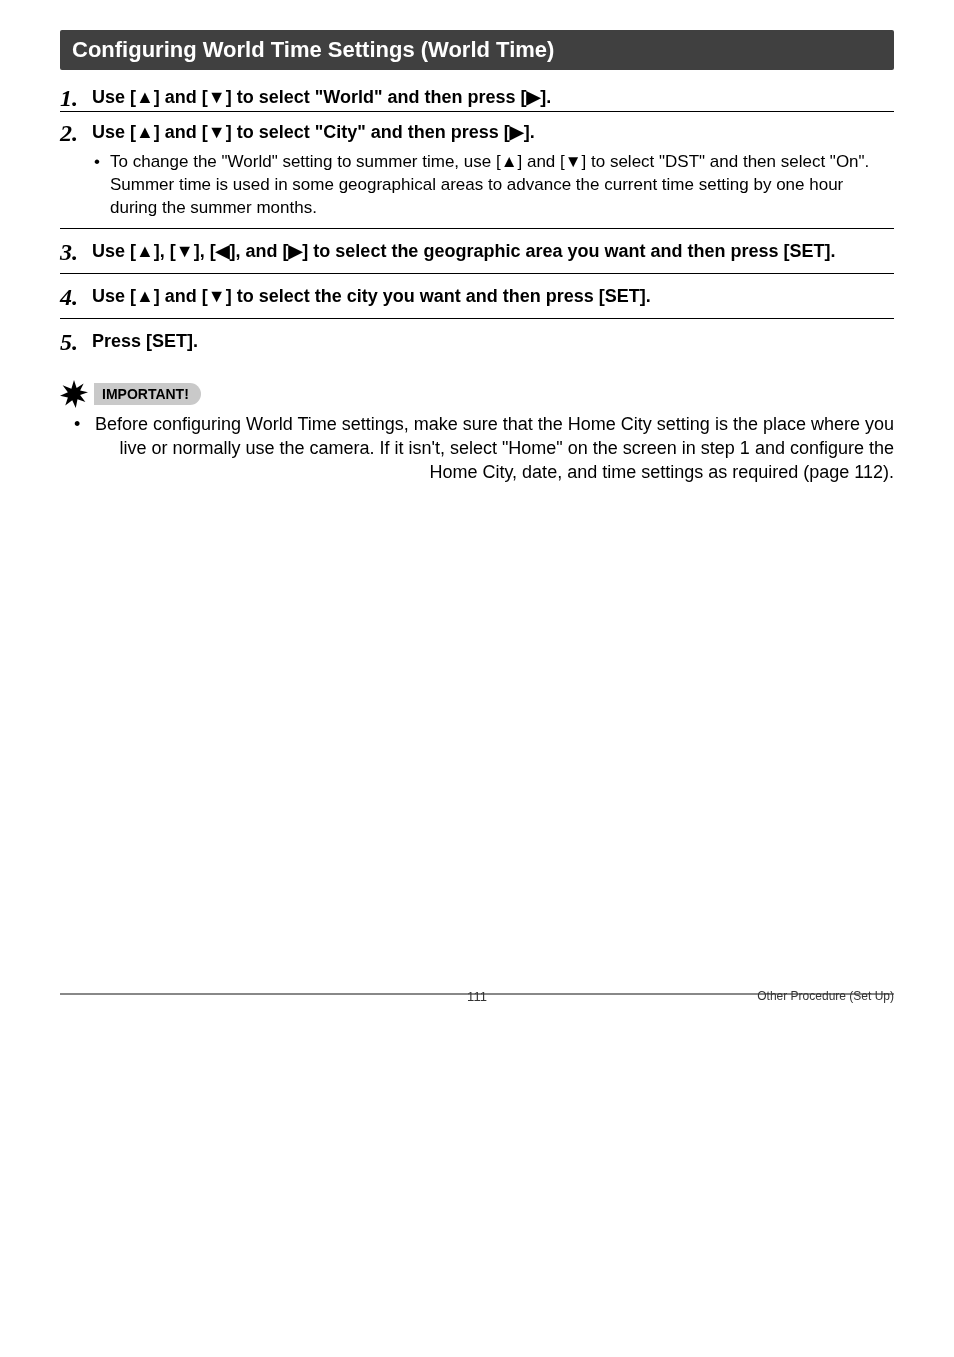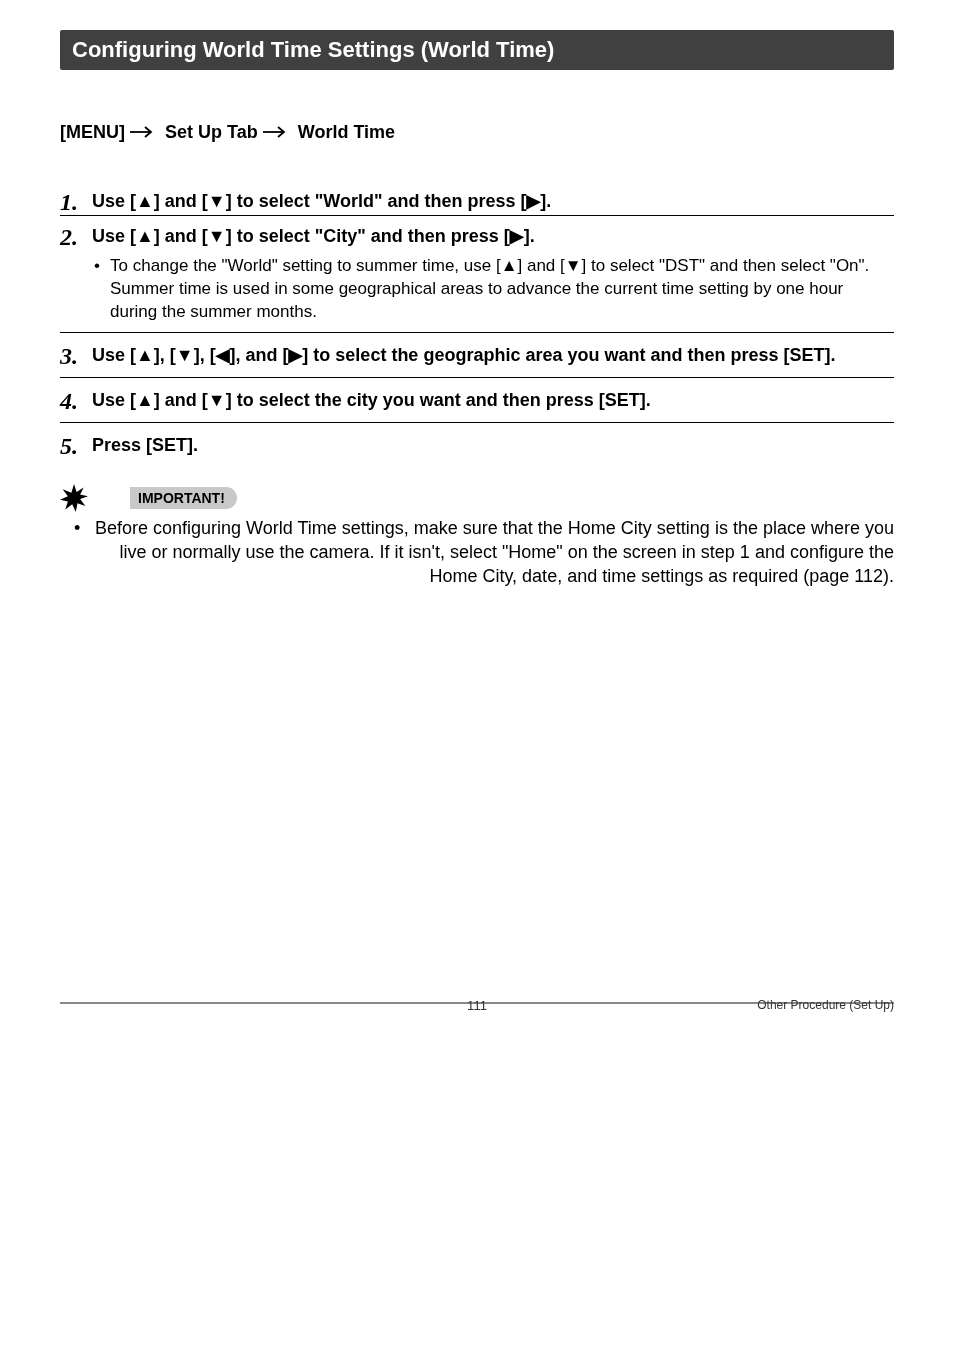--- a/index.html
+++ b/index.html
@@ -111,21 +111,20 @@
     content: "•";
     position: absolute;
     left: 0;
     top: 0;
   }
   .important-row {
     display: flex;
     align-items: center;
     margin-top: 16px;
     margin-bottom: 4px;
-    gap: 36px;
   }
   .burst {
     width: 28px; height: 28px; margin-right: 6px;
   }
   .imp-pill {
     background: #c9c9c9;
     color: #000;
     font-weight: bold;
     font-size: 14px;
     padding: 3px 12px 3px 8px;
@@ -143,21 +142,21 @@
     position: relative;
     padding-left: 14px;
   }
   .note-list li::before {
     content: "•";
     position: absolute;
     left: 0;
   }
   .footer {
     position: absolute;
-    bottom: 23px;
+    bottom: 32px;
     left: 60px;
     right: 60px;
     border-top: 2px solid #888;
     padding-top: 1px;
     display: flex;
     justify-content: center;
     align-items: center;
     font-size: 13px;
     color: #333;
   }
@@ -173,37 +172,20 @@
   }
 </style>
 </head>
 <body>
 
 <div class="page">
 
   <div class="section-header">Configuring World Time Settings (World Time)</div>
 
 
-  <div class="menu-path">
-    <span>[MENU] </span>
-    <span class="arrow">
-      <svg width="26" height="12" viewBox="0 0 26 12">
-          <line x1="0" y1="6" x2="20" y2="6" stroke="#000" stroke-width="1.8"></line>
-          <polyline points="15,1 21,6 15,11" fill="none" stroke="#000" stroke-width="1.8"></polyline>
-        </svg>
-    </span>
-    <span> Set Up Tab </span>
-    <span class="arrow">
-      <svg width="26" height="12" viewBox="0 0 26 12">
-          <line x1="0" y1="6" x2="20" y2="6" stroke="#000" stroke-width="1.8"></line>
-          <polyline points="15,1 21,6 15,11" fill="none" stroke="#000" stroke-width="1.8"></polyline>
-        </svg>
-    </span>
-    <span> World Time</span>
-  </div>
 
 
   <div style="border-top:1px solid transparent;">
     <div class="step-head">
       <div class="step-num">1.</div>
       <div class="step-title">
         <span>Use [</span><span class="tri">▲</span><span>] and [</span><span class="tri">▼</span><span>] to select "World" and then press [</span><span class="tri">▶</span><span>].</span>
       </div>
     </div>
   </div>

